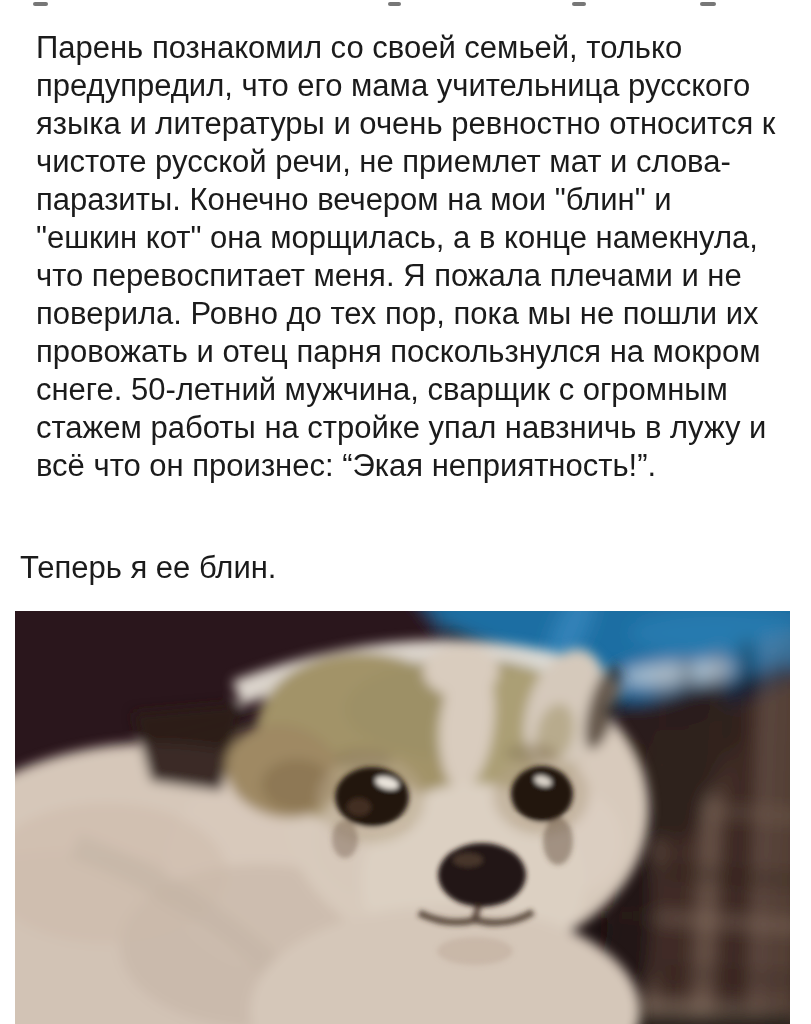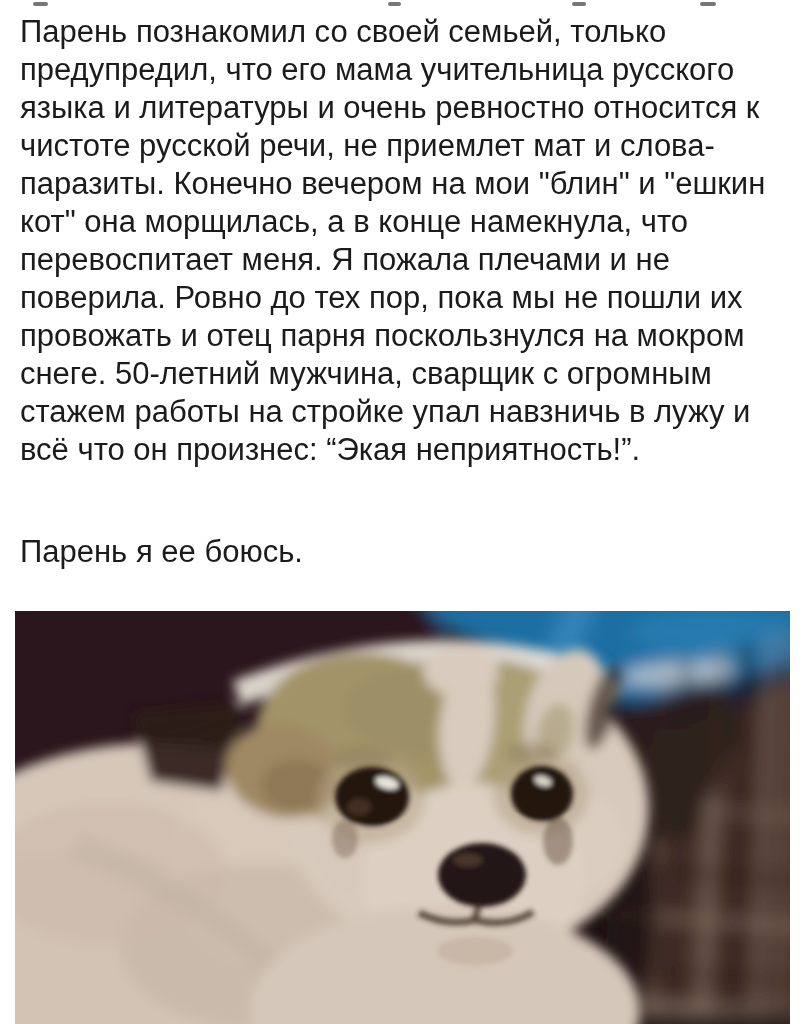--- a/index.html
+++ b/index.html
@@ -15,21 +15,21 @@
   .story-wrap {
     padding: 13px 14px 0 20px;
     width: 777px;
     box-sizing: content-box;
   }
   .story-text {
     font-size: 31px;
     line-height: 38px;
     color: #1b1b1b;
     letter-spacing: 0px;
-    margin: 0;
+    margin: 16px;
   }
   .punchline-text {
     font-size: 31px;
     line-height: 38px;
     color: #1b1b1b;
     margin: 64px 0 0 0;
   }
   
   .artifact {
     position: absolute; top: 2px; height: 4px;
@@ -53,21 +53,21 @@
 </head>
 <body>
 
 <div class="artifact a1"></div>
 <div class="artifact a2"></div>
 <div class="artifact a3"></div>
 <div class="artifact a4"></div>
 
 <div class="story-wrap">
   <p class="story-text">Парень познакомил со своей семьей, только предупредил, что его мама учительница русского языка и литературы и очень ревностно относится к чистоте русской речи, не приемлет мат и слова-паразиты. Конечно вечером на мои "блин" и "ешкин кот" она морщилась, а в конце намекнула, что перевоспитает меня. Я пожала плечами и не поверила. Ровно до тех пор, пока мы не пошли их провожать и отец парня поскользнулся на мокром снеге. 50-летний мужчина, сварщик с огромным стажем работы на стройке упал навзничь в лужу и всё что он произнес: “Экая неприятность!”.</p>
-  <p class="punchline-text">Парень я ее боюсь.</p>
+  <p class="punchline-text">Теперь я ее блин.</p>
 </div>
 
 <div class="photo" role="img" aria-label="Blurry photo of a worried-looking white and tan chihuahua sitting among blankets: dark couch at top left, bright blue blanket at top, brown plaid pillow at right">
   <svg viewBox="0 0 775 413" preserveAspectRatio="none">
     <defs>
       <filter id="b9" x="-20%" y="-20%" width="140%" height="140%">
           <feGaussianBlur stdDeviation="9"></feGaussianBlur>
         </filter>
       <filter id="b6" x="-20%" y="-20%" width="140%" height="140%">
           <feGaussianBlur stdDeviation="6"></feGaussianBlur>

